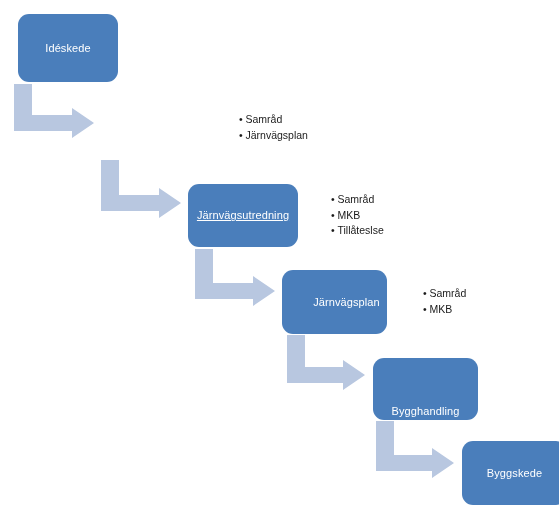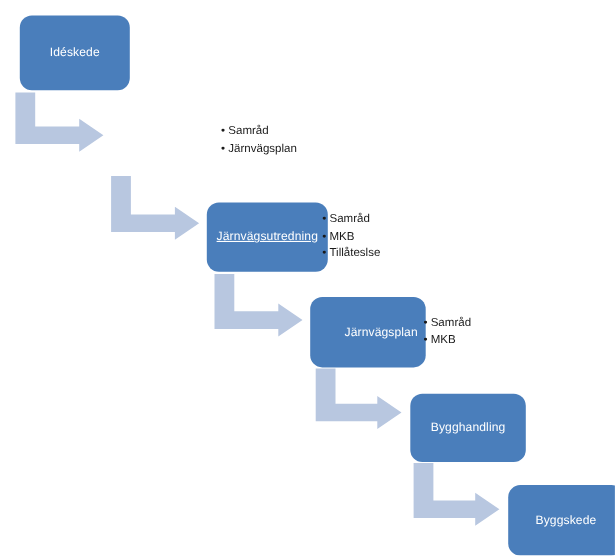--- a/index.html
+++ b/index.html
@@ -35,20 +35,21 @@
   }
   .node-label {
     display: block;
     white-space: nowrap;
   }
   .bullets {
     position: absolute;
     color: #1a1a1a;
     line-height: 1.48;
     white-space: nowrap;
+    margin-left: 38px;
   }
   .bullet-item {
     display: block;
   }
   .bullet-dot {
     display: inline-block;
     width: 0.62em;
   }
   .arrow {
     position: absolute;
@@ -90,21 +91,21 @@
     </div>
     <div class="node" style="left: 8px; top: 14px; width: 100px; height: 68px; background: rgb(74, 126, 187); color: rgb(255, 255, 255); font-size: 11px;">
       <span class="node-label">Idéskede</span>
     </div>
     <div class="node" style="left: 178px; top: 184px; width: 110px; height: 63px; background: rgb(74, 126, 187); color: rgb(255, 255, 255); font-size: 11px; text-decoration: underline;">
       <span class="node-label">Järnvägsutredning</span>
     </div>
     <div class="node" style="left: 272px; top: 270px; width: 105px; height: 64px; background: rgb(74, 126, 187); color: rgb(255, 255, 255); font-size: 11px; padding-left: 30px;">
       <span class="node-label">Järnvägsplan</span>
     </div>
-    <div class="node" style="left: 363px; top: 358px; width: 105px; height: 62px; background: rgb(74, 126, 187); color: rgb(255, 255, 255); font-size: 11px;">
+    <div class="node" style="left: 363px; top: 358px; width: 105px; height: 62px; background: rgb(74, 126, 187); color: rgb(255, 255, 255); font-size: 11px; align-items: flex-end;">
       <span class="node-label">Bygghandling</span>
     </div>
     <div class="node" style="left: 452px; top: 441px; width: 105px; height: 64px; background: rgb(74, 126, 187); color: rgb(255, 255, 255); font-size: 11px;">
       <span class="node-label">Byggskede</span>
     </div>
     <div class="bullets" style="left: 201px; top: 112px; font-size: 10.5px; color: rgb(26, 26, 26);">
       <span class="bullet-item"><span class="bullet-dot">•</span><span>Samråd</span></span>
       <span class="bullet-item"><span class="bullet-dot">•</span><span>Järnvägsplan</span></span>
     </div>
     <div class="bullets" style="left: 293px; top: 192px; font-size: 10.5px; color: rgb(26, 26, 26);">

